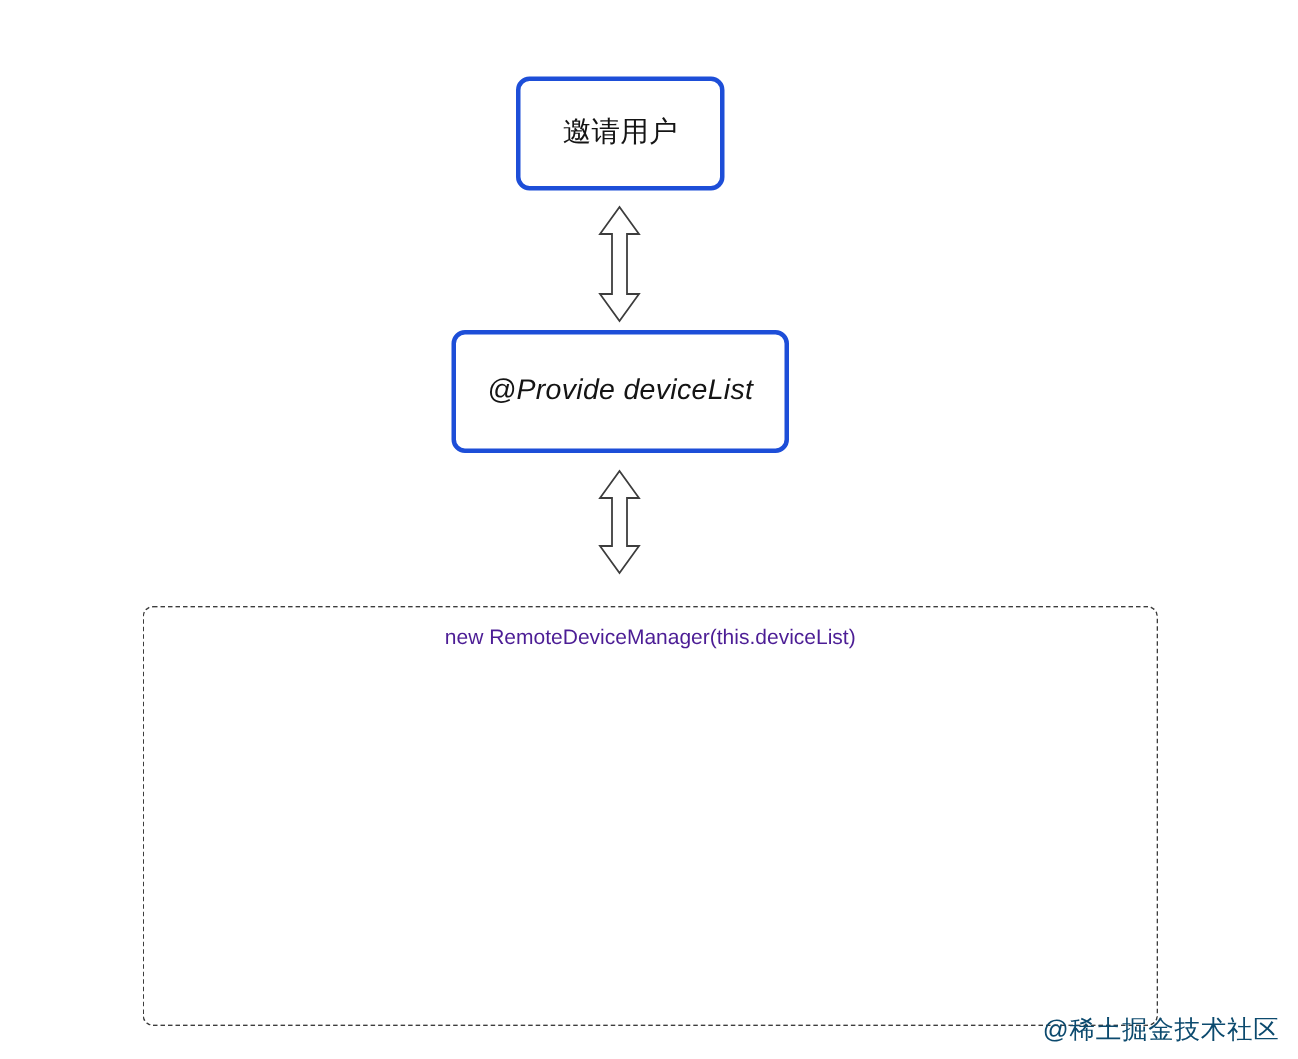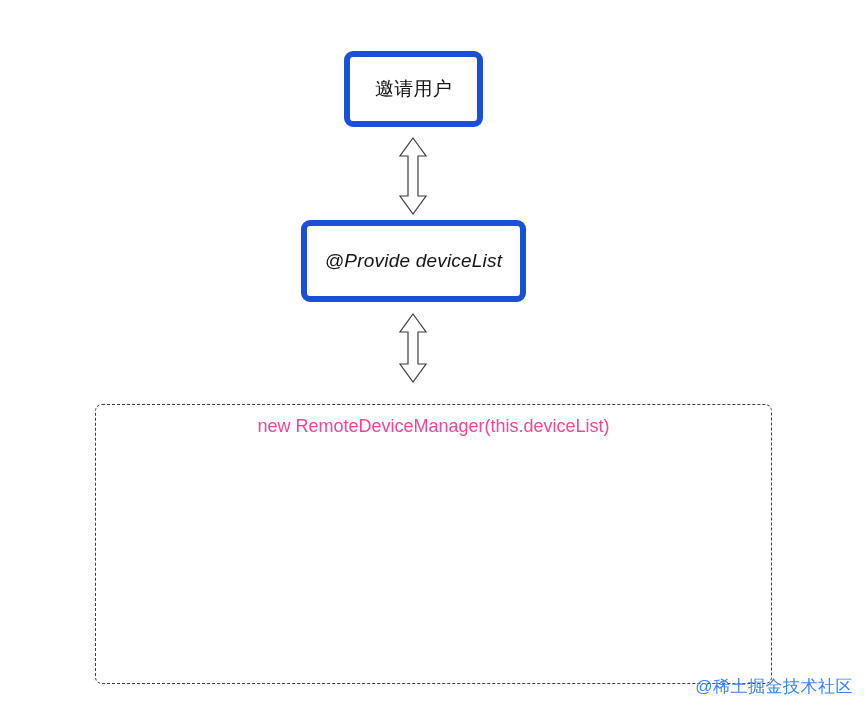--- a/index.html
+++ b/index.html
@@ -20,21 +20,21 @@
     position: absolute;
     left: 0; top: 0;
     width: 865px;
     height: 706px;
   }
 
   
   .node {
     position: absolute;
     box-sizing: border-box;
-    border: 6px solid #1d4ed8;
+    border: 3px solid #1d4ed8;
     border-radius: 9px;
     background: #ffffff;
     display: flex;
     align-items: center;
     justify-content: center;
     text-align: center;
   }
 
   .node-label {
     font-size: 19px;
@@ -84,33 +84,33 @@
     border-radius: 7px;
     background: transparent;
   }
 
   #manager-title {
     position: absolute;
     left: 0;
     top: 11px;
     width: 100%;
     text-align: center;
-    font-size: 18px;
+    font-size: 14px;
     line-height: 1.2;
-    color: #ec4899;
+    color: #4c1d95;
     white-space: nowrap;
   }
 
   
   #watermark {
     position: absolute;
     right: 12px;
     bottom: 8px;
     font-size: 17px;
-    color: #3b82f6;
+    color: #0c4a6e;
     letter-spacing: 0.5px;
     white-space: nowrap;
     pointer-events: none;
   }
 </style>
 </head>
 <body>
 
 <div class="canvas">
 

